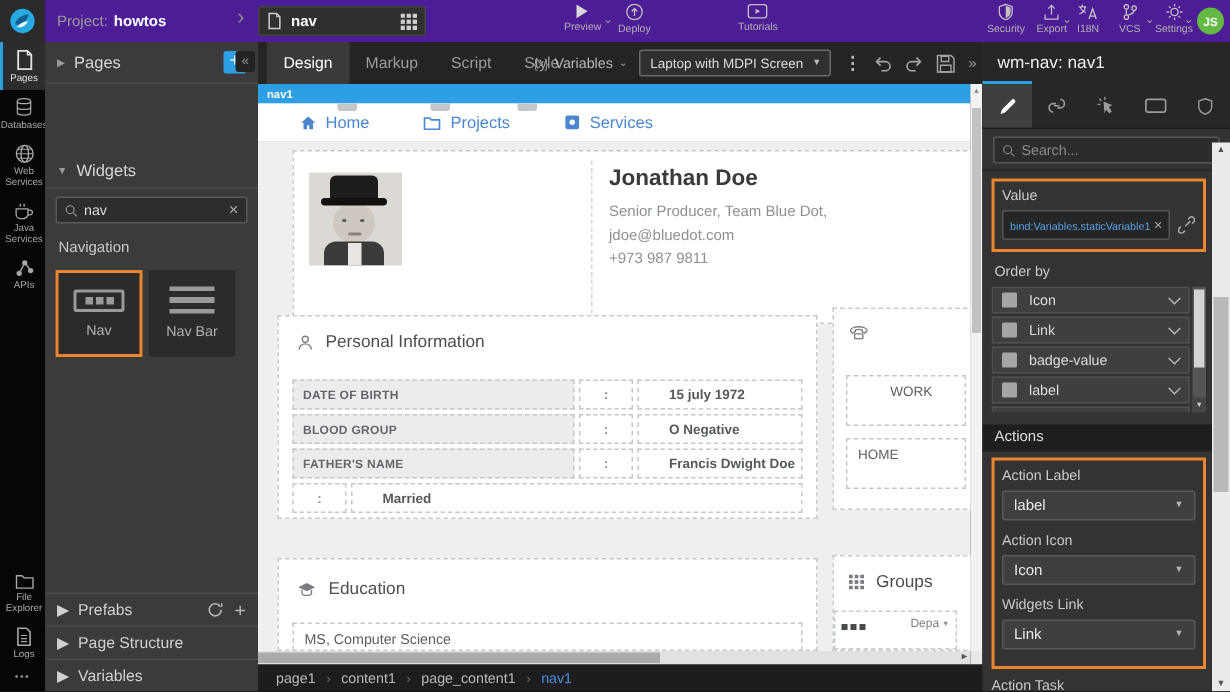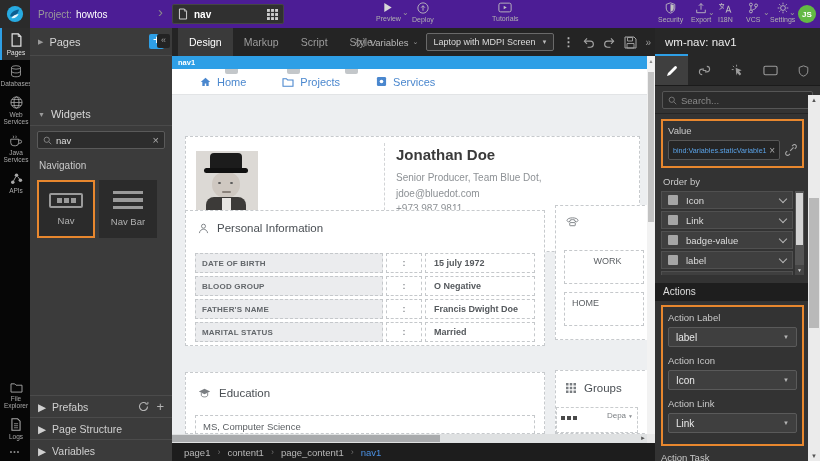--- a/index.html
+++ b/index.html
@@ -8,21 +8,21 @@
          font-family:"Liberation Sans", sans-serif; background:#262626; user-select:none; }
   svg { display:block; }
 
   
   .topbar { position:relative; height:28px; background:#4c1d95; color:#ccc; }
   .logo-box { position:absolute; left:0; top:0; width:30px; height:28px; background:#2b2b2b;
               display:flex; align-items:center; justify-content:center; }
   .project { position:absolute; left:38px; top:0; height:28px; display:flex; align-items:center;
              gap:4px; font-size:10px; }
   .project .plabel { color:#9a9a9a; }
-  .project .pname { color:#fff; font-weight:normal; }
+  .project .pname { color:#fff; font-weight:bold; }
   .tb-chev { position:absolute; left:158px; top:3px; font-size:15px; color:#8a8a8a; }
   .pagebox { position:absolute; left:172px; top:4px; width:112px; height:20px; background:#303030;
              border:1px solid #454545; border-radius:2px; display:flex; align-items:center;
              padding:0 5px; gap:6px; }
   .pagebox .pb-name { flex:1; color:#fff; font-size:10px; font-weight:bold; }
   .tb-item { position:absolute; top:2px; display:flex; flex-direction:column; align-items:center;
              gap:2px; color:#c2c2c2; }
   .tb-item .lbl { font-size:7px; color:#b0b0b0; }
   .tb-cd { position:absolute; font-size:8px; color:#9a9a9a; top:8px; }
   .avatar { position:absolute; right:4px; top:5px; width:18px; height:18px; border-radius:50%;
@@ -119,21 +119,21 @@
   .ptext { position:absolute; left:210px; top:9px; }
   .pname2 { font-size:15px; font-weight:bold; color:#3a3a3a; margin-bottom:7px; }
   .pline { font-size:10px; color:#8d9195; line-height:15.5px; }
   .sec-head { display:flex; align-items:center; gap:8px; color:#4a4f54; font-size:11.5px; }
   .ptable { position:absolute; left:9px; right:9px; top:42px; display:flex; flex-direction:column; gap:3px; }
   .prow { display:flex; gap:3px; height:20px;font-weight:bold; }
   .pcell { border:1px dashed #c5c8cb; display:flex; align-items:center; }
   .pc-label { width:188px; background:#ebecee; font-size:8px; color:#63676b; padding-left:6px;
               letter-spacing:.2px; }
   .pc-sep { width:36px; justify-content:center; font-size:9px; color:#8a8e92; }
-  .pc-val { flex:1; font-size:9px; color:#55595d; padding-left:8px; background:#fff; }
+  .pc-val { flex:1; font-size:9px; color:#55595d; padding-left:20px; background:#fff; }
   .cbox { position:absolute; border:1px dashed #c5c8cb; font-size:9px; color:#5a5e62; padding:5px 0 0 7px; }
   .mini-ico { color:#7a7e82; }
   .grp-row { position:absolute; left:0; top:36px; width:82px; height:24px; border:1px dashed #c9ccce;
              display:flex; align-items:flex-end; justify-content:space-between; padding:12px 4px; }
   .dots3 { display:flex; gap:2px; }
   .dots3 i { width:4px; height:4px; background:#4a4a4a; }
   .grp-part { font-size:8px; color:#7a7e82; display:flex; align-items:center; gap:2px; }
   .vscroll { position:absolute; right:0; top:0; bottom:9px; width:8px; background:#f2f2f2; }
   .vthumb { position:absolute; left:1px; top:16px; width:6px; height:150px; background:#c2c2c2; }
   .vs-up { position:absolute; top:2px; left:0; width:8px; text-align:center; font-size:5px; color:#8a8a8a; }
@@ -477,21 +477,21 @@
             </span>
             <span class="navlink">
               <svg width="11" height="11" viewBox="0 0 12 12">
                 <rect x="1" y="1" width="10" height="10" rx="1.5" fill="#4a87ce"></rect>
                   <circle cx="6" cy="6" r="2" fill="#fff"></circle>
               </svg>
               <span>Services</span>
             </span>
           </div>
 
-          <div class="card" style="left:13px; top:44px; width:455px; height:116px;margin-top:36px;">
+          <div class="card" style="left:23px; top:44px; width:455px; height:116px;">
             <div class="ph-wrap">
               <span class="ph-face">
                   <span class="ph-eye" style="left:6px;"></span>
                   <span class="ph-eye" style="left:18px;"></span>
                   <span class="ph-mouth"></span>
                 </span>
               <span class="ph-hat-top"></span>
                 <span class="ph-hat-brim"></span>
               <span class="ph-suit"></span>
                 <span class="ph-shirt"></span>
@@ -523,21 +523,20 @@
                 <span class="pcell pc-label">BLOOD GROUP</span>
                 <span class="pcell pc-sep">:</span>
                 <span class="pcell pc-val">O Negative</span>
               </div>
               <div class="prow">
                 <span class="pcell pc-label">FATHER'S NAME</span>
                 <span class="pcell pc-sep">:</span>
                 <span class="pcell pc-val">Francis Dwight Doe</span>
               </div>
               <div class="prow">
-                <span class="pcell pc-label">MARITAL STATUS</span>
                 <span class="pcell pc-sep">:</span>
                 <span class="pcell pc-val">Married</span>
               </div>
             </div>
           </div>
 
           <div class="card" style="left:383px; top:149px; width:95px; height:135px;">
             <svg class="mini-ico" style="margin:10px 0 0 10px;" width="13" height="11" viewBox="0 0 14 12" stroke="currentColor">
               <path d="M1 5C1 3 4 2 7 2s6 1 6 3l-1.6 1.6-1.9-1V4.3a9 9 0 0 0-5 0v1.3l-1.9 1z" fill="none"></path>
               <rect x="4" y="7.2" width="6" height="3.4" rx=".5" fill="none"></rect>
@@ -700,21 +699,21 @@
           <div class="f-label">Action Label</div>
           <div class="sel">
             <span class="sv">label</span>
             <span class="dd">▼</span>
           </div>
           <div class="f-label mt8">Action Icon</div>
           <div class="sel">
             <span class="sv">Icon</span>
             <span class="dd">▼</span>
           </div>
-          <div class="f-label mt8">Action Link</div>
+          <div class="f-label mt8">Widgets Link</div>
           <div class="sel">
             <span class="sv">Link</span>
             <span class="dd">▼</span>
           </div>
         </div>
         <div class="plain-fields">
           <div class="f-label">Action Task</div>
 
         </div>
       </div>

